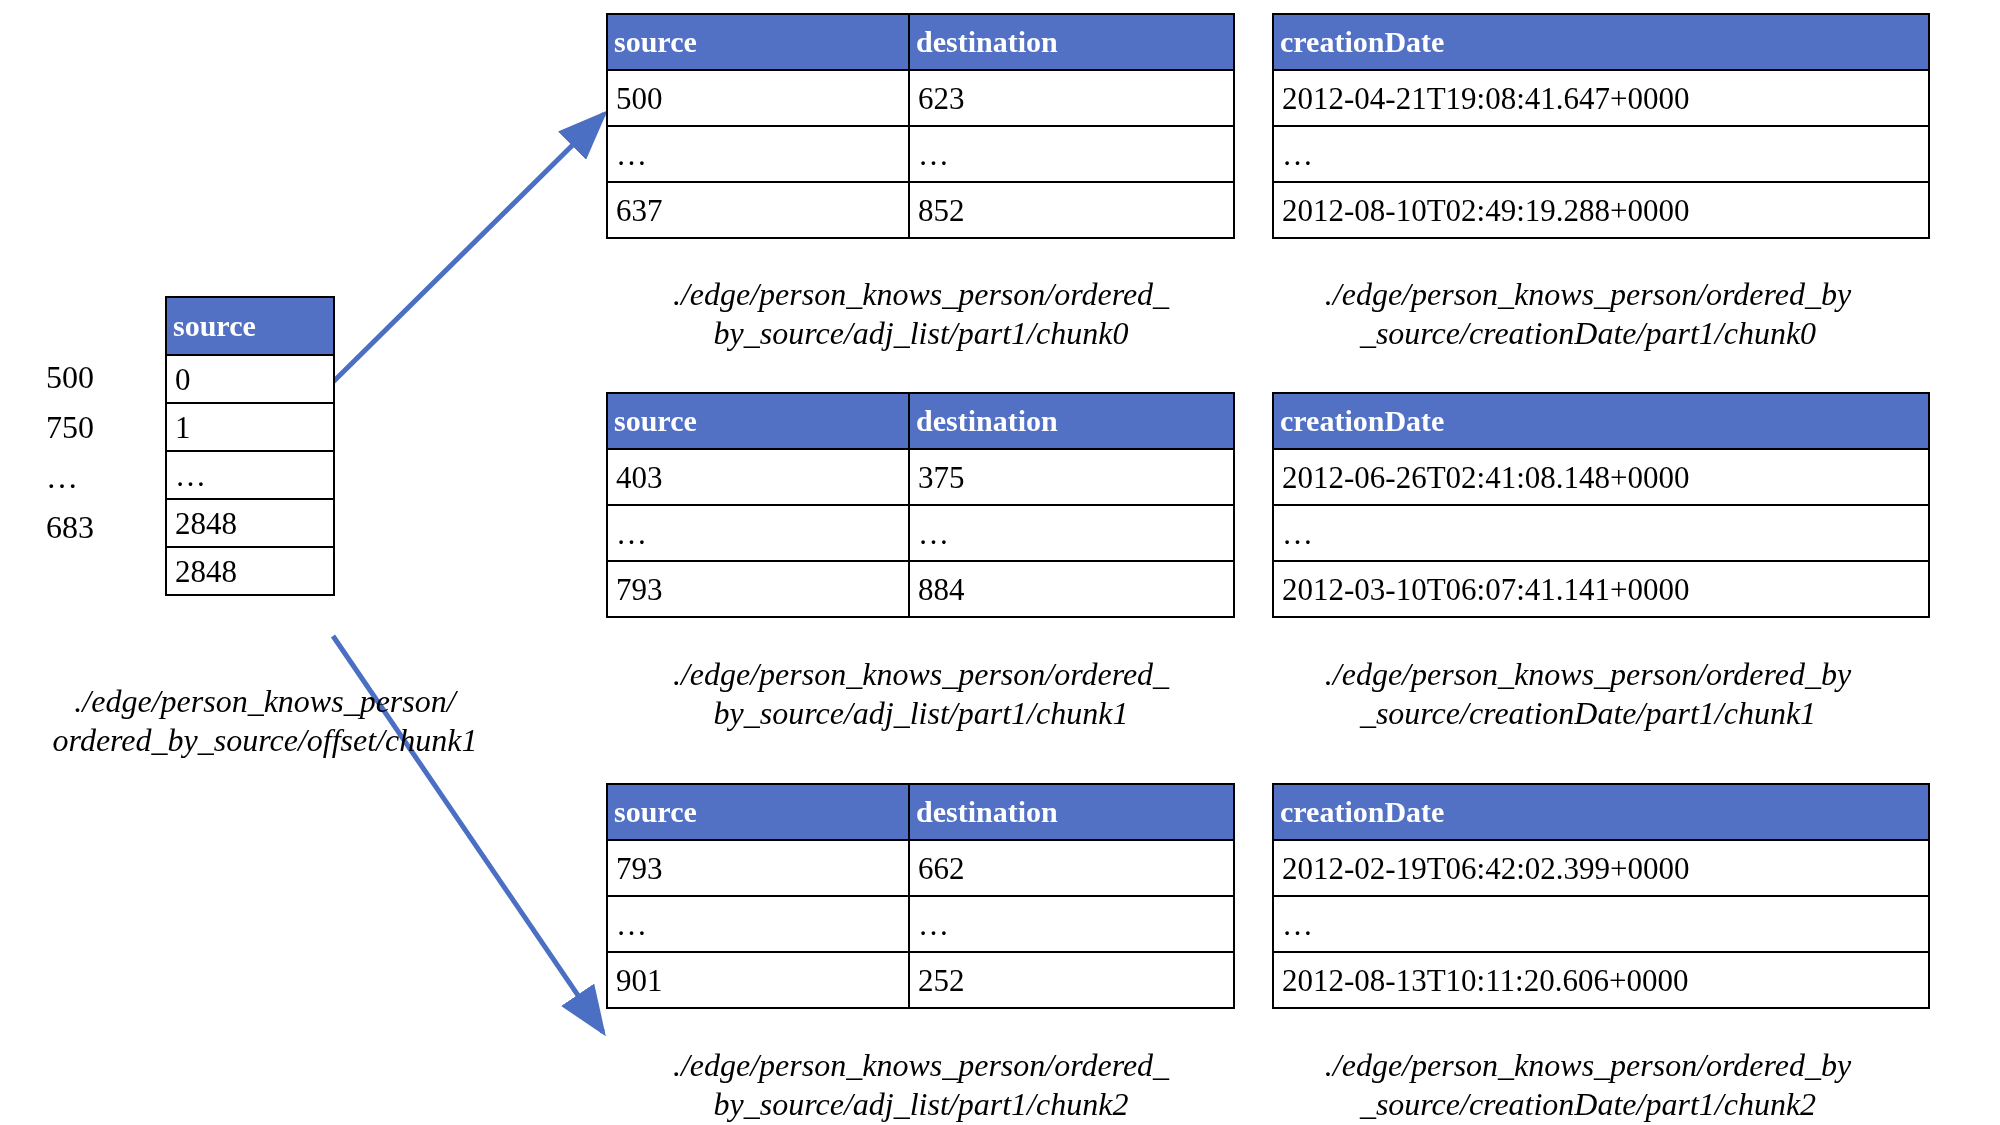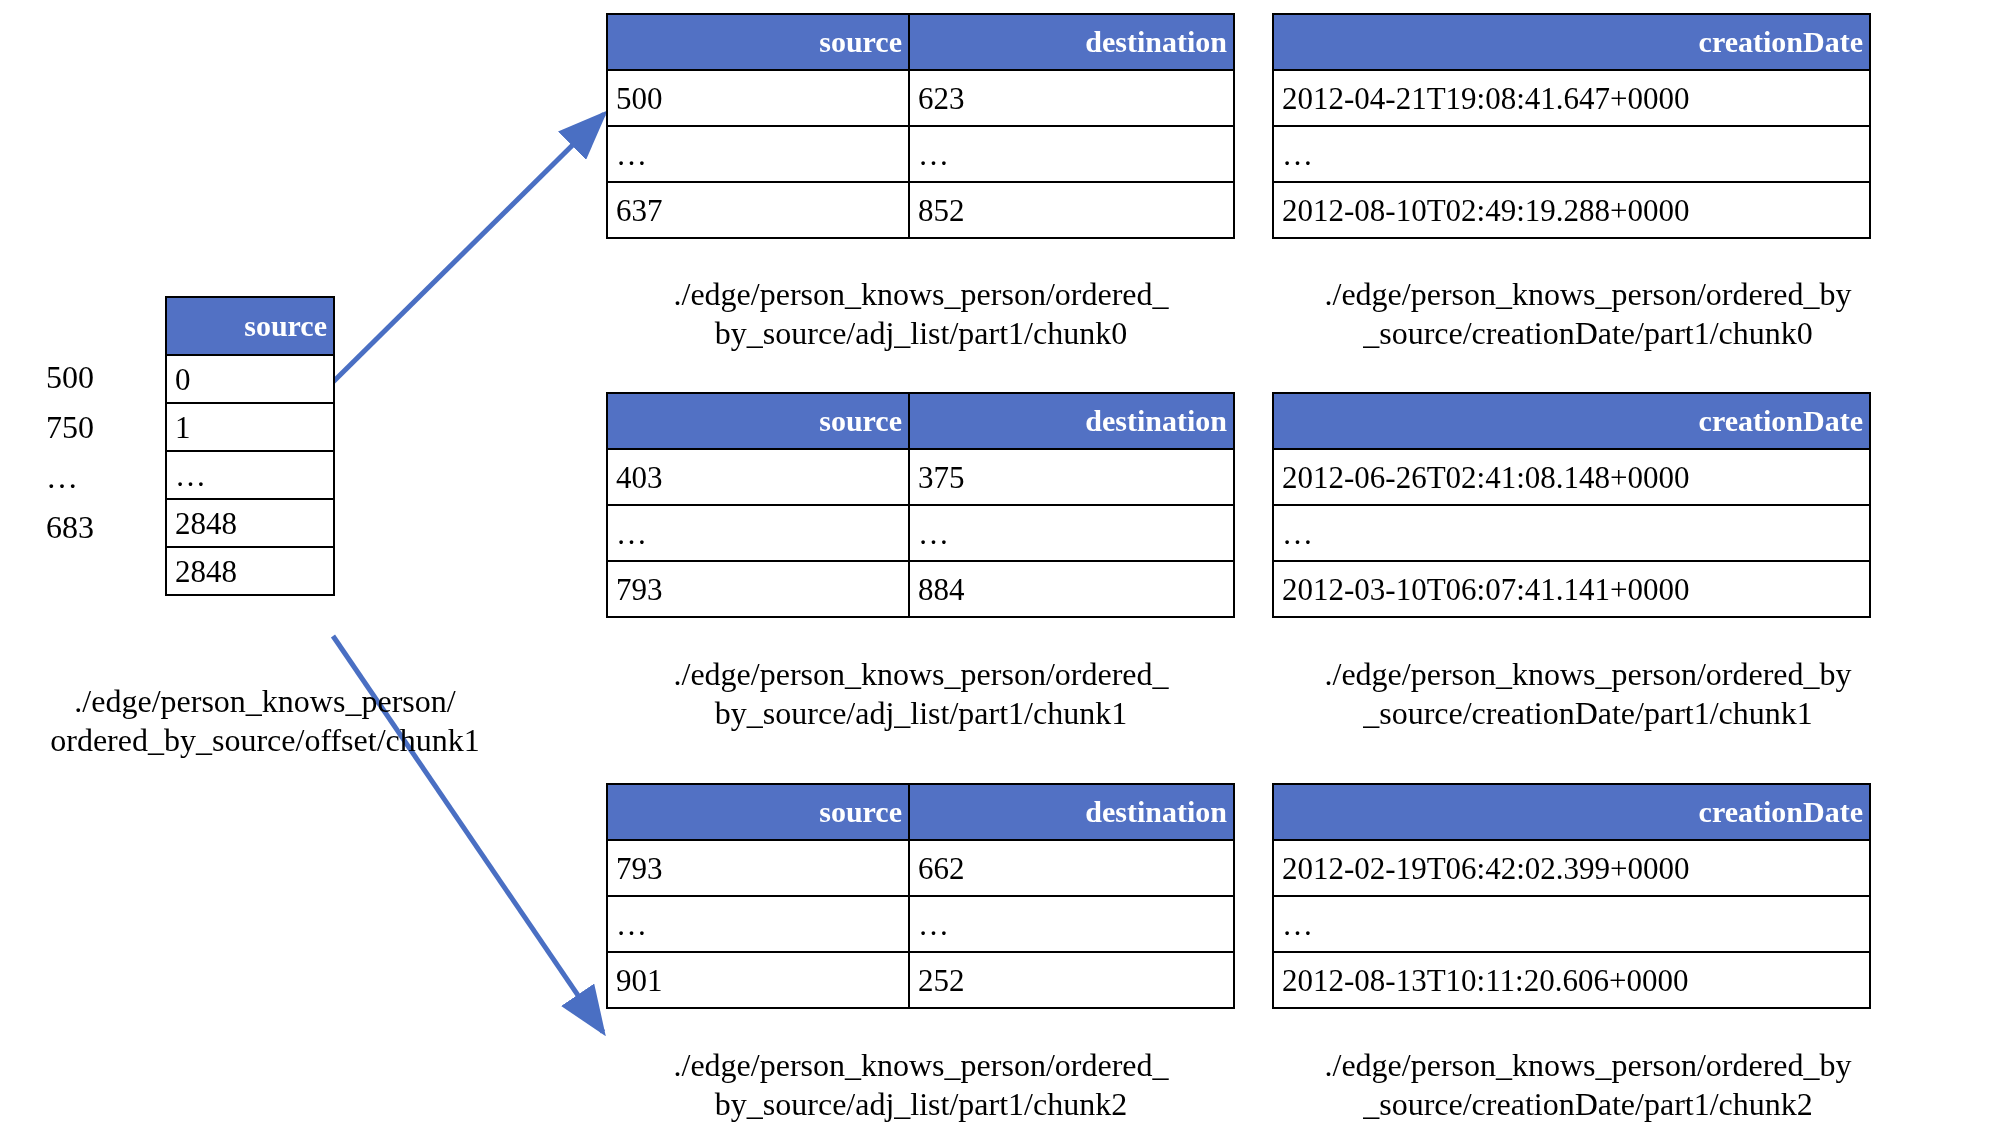--- a/index.html
+++ b/index.html
@@ -27,21 +27,21 @@
     background: #ffffff;
   }
   .tbl th, .tbl td {
     border: 2px solid #000000;
     background: #ffffff;
   }
   .tbl th {
     background: #5271C4;
     color: #ffffff;
     font-weight: bold;
-    text-align: right;
+    text-align: left;
     font-size: 30px;
     height: 54px;
     padding: 0 6px;
     line-height: 1;
   }
   .tbl td {
     text-align: left;
     font-size: 31px;
     height: 54px;
     padding: 0 8px;
@@ -73,36 +73,37 @@
     line-height: 50px;
     font-size: 32px;
   }
 
   
   .adj-table { width: 627px; }
   .adj-table col.c-src { width: 302px; }
   .adj-table col.c-dst { width: 325px; }
 
   
-  .date-table { width: 599px; }
+  .date-table { width: 658px; }
 
   #adj-0  { left: 606px;  top: 13px;  }
   #date-0 { left: 1272px; top: 13px;  }
   #adj-1  { left: 606px;  top: 392px; }
   #date-1 { left: 1272px; top: 392px; }
   #adj-2  { left: 606px;  top: 783px; }
   #date-2 { left: 1272px; top: 783px; }
 
   
   .caption {
     position: absolute;
     text-align: center;
     font-size: 32px;
     line-height: 1.22;
     white-space: pre-line;
+    font-style: italic;
   }
   #caption-offset { left: 5px;    top: 682px;  width: 520px; }
   #caption-adj-0  { left: 596px;  top: 275px;  width: 650px; }
   #caption-date-0 { left: 1262px; top: 275px;  width: 652px; }
   #caption-adj-1  { left: 596px;  top: 655px;  width: 650px; }
   #caption-date-1 { left: 1262px; top: 655px;  width: 652px; }
   #caption-adj-2  { left: 596px;  top: 1046px; width: 650px; }
   #caption-date-2 { left: 1262px; top: 1046px; width: 652px; }
 
   

